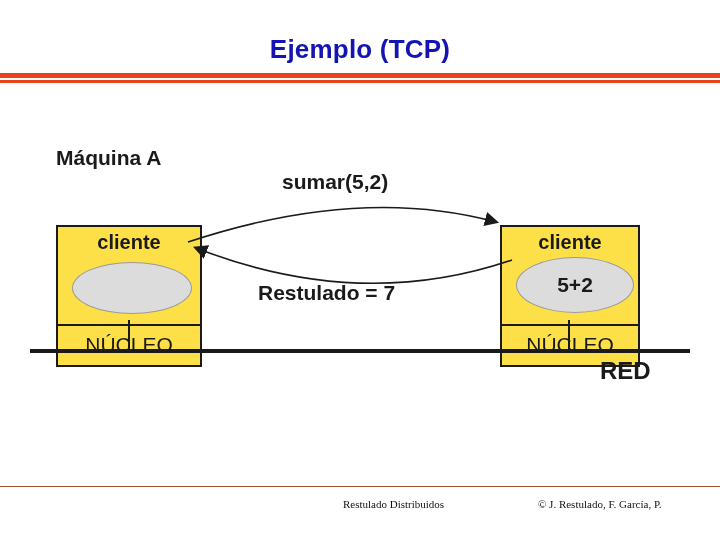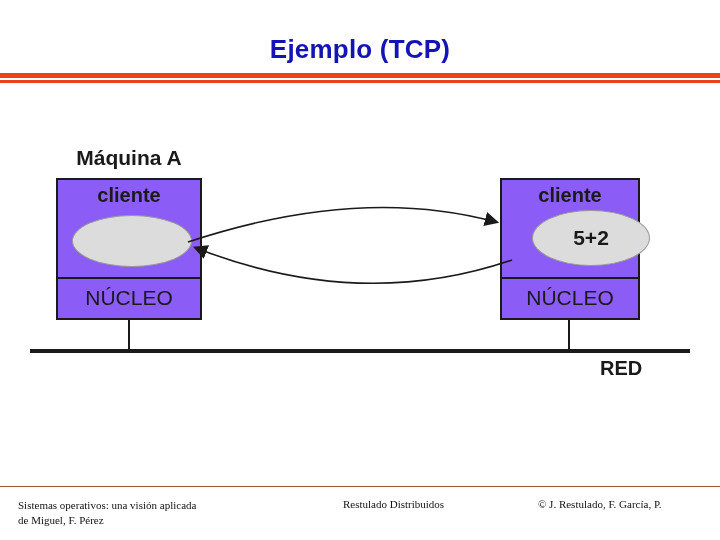--- a/index.html
+++ b/index.html
@@ -57,28 +57,29 @@
   }
 
   .machine-label {
     position: absolute;
     font-family: "Liberation Sans", sans-serif;
     font-weight: bold;
     font-size: 21px;
     color: #1a1a1a;
     white-space: nowrap;
   }
-  .machine-label.left  { left: 56px;  top: 146px; width: 146px; text-align: center; }
+  .machine-label.left  { left: 56px;  top: 146px; width: 146px; text-align: left; }
   .machine-label.right { left: 500px; top: 146px; width: 140px; text-align: center; }
 
   .machine-box {
     position: absolute;
-    background: #8b5cf6;
+    background: #fde047;
     border: 2px solid #1a1a1a;
     box-sizing: border-box;
+    margin-top: 47px;
   }
   .machine-box.left  { left: 56px;  top: 178px; width: 146px; height: 142px; }
   .machine-box.right { left: 500px; top: 178px; width: 140px; height: 142px; }
 
   .kernel-divider {
     position: absolute;
     left: 0;
     top: 97px;
     width: 100%;
     height: 2px;
@@ -111,21 +112,21 @@
     border-radius: 50%;
     box-sizing: border-box;
     display: flex;
     align-items: center;
     justify-content: center;
     font-weight: bold;
     font-size: 21px;
     color: #1a1a1a;
   }
   .bubble.left  { left: 14px; top: 35px; width: 120px; height: 52px; }
-  .bubble.right { left: 30px; top: 30px; width: 118px; height: 56px; text-align: center; }
+  .bubble.right { left: 14px; top: 30px; width: 118px; height: 56px; text-align: center; }
 
   
   .call-label {
     position: absolute;
     font-weight: bold;
     font-size: 21px;
     color: #1a1a1a;
     white-space: nowrap;
   }
   .call-label.request { left: 282px; top: 170px; }
@@ -147,21 +148,21 @@
     top: 320px;
     height: 30px;
   }
   .net-drop.left  { left: 128px; }
   .net-drop.right { left: 568px; }
   .net-label {
     position: absolute;
     left: 600px;
     top: 357px;
     font-weight: bold;
-    font-size: 20px;
+    font-size: 24px;
     color: #1a1a1a;
   }
 
   
   .footer-rule {
     position: absolute;
     left: 0;
     top: 486px;
     width: 720px;
     height: 1px;
@@ -235,28 +236,26 @@
       <marker id="ah-left" markerWidth="9" markerHeight="9" refX="7" refY="4.5" orient="auto">
         <path d="M0,0 L9,4.5 L0,9 z" fill="#1a1a1a"></path>
       </marker>
     </defs>
 
     <path d="M188,242 Q360,185 496,222" fill="none" stroke="#1a1a1a" stroke-width="1.6" marker-end="url(#ah-right)"></path>
 
     <path d="M512,260 Q360,312 196,248" fill="none" stroke="#1a1a1a" stroke-width="1.6" marker-end="url(#ah-left)"></path>
   </svg>
 
+  <div class="call-label request">sumar(5,2)</div>
+  <div class="call-label reply">Restulado = 7</div>
 
   <div class="net-drop left"></div>
   <div class="net-drop right"></div>
   <div class="net-line"></div>
   <div class="net-label">RED</div>
 </div>
 
 <div class="footer-rule"></div>
 <div class="footer">
-  <div class="footer-left">
-    <div>Sistemas operativos: una visión aplicada</div>
-    <div>de Miguel, F. Pérez</div>
-  </div>
   <div class="footer-center">Restulado Distribuidos</div>
   <div class="footer-right">© J. Restulado, F. García, P.</div>
 </div>
 
 </body></html>

